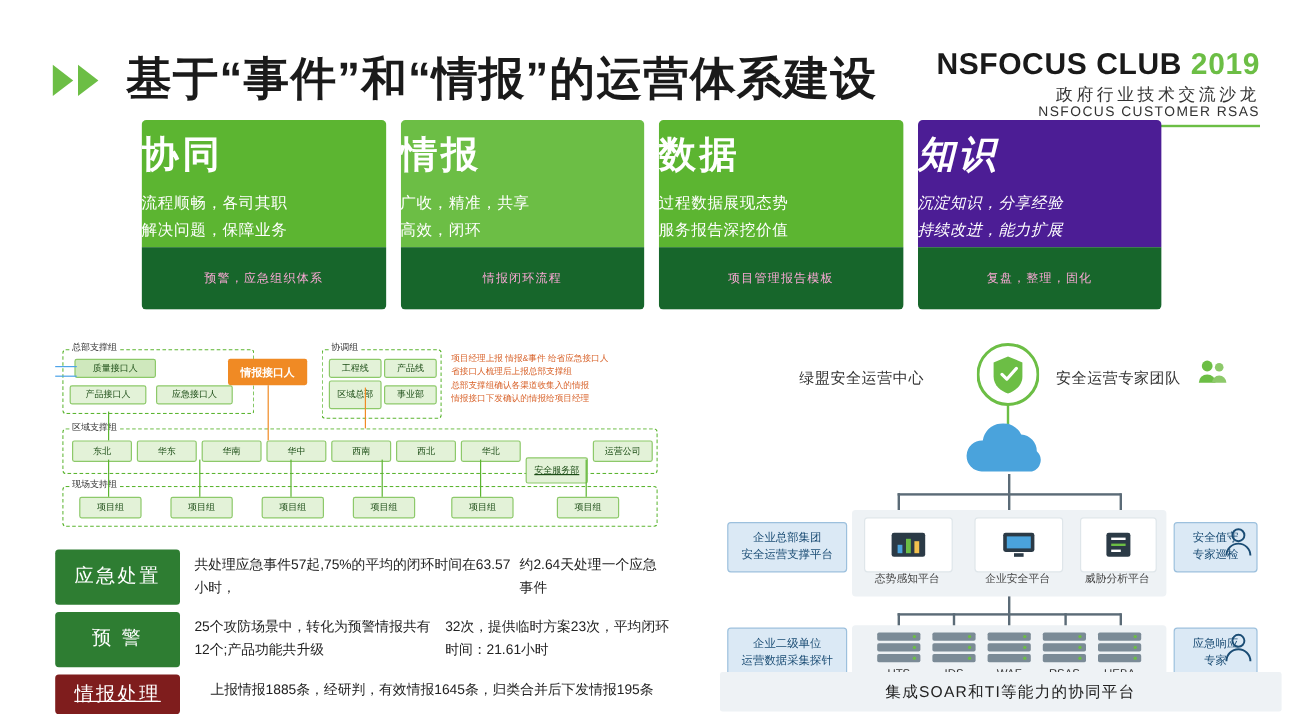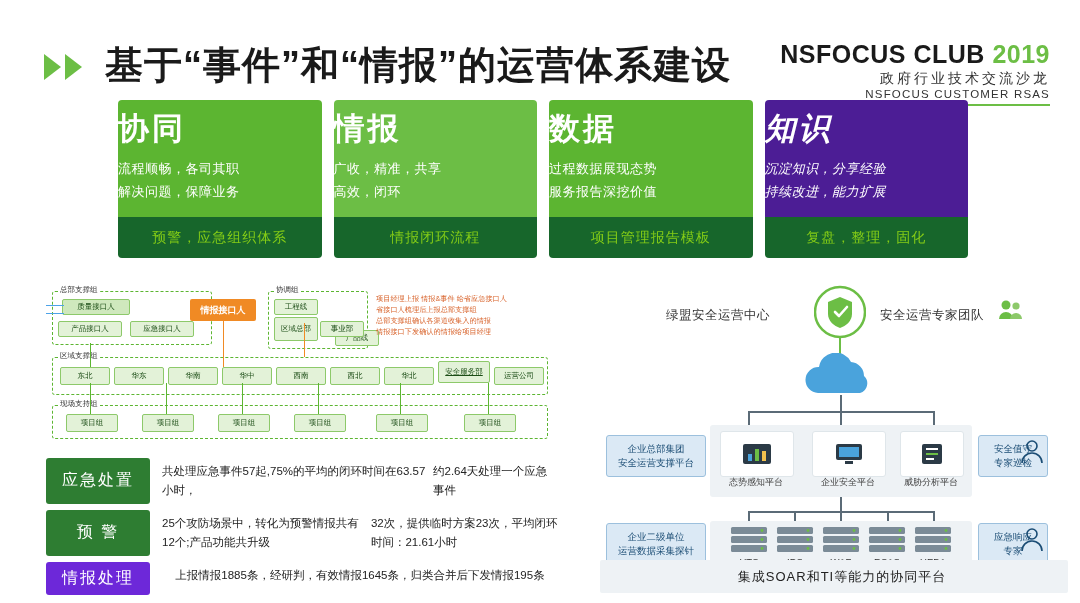--- a/index.html
+++ b/index.html
@@ -31,21 +31,21 @@
   .brand .b2{font-size:14px;color:#333;letter-spacing:3px;margin-top:1px;}
   .brand .b3{font-size:11.5px;color:#333;letter-spacing:1.2px;margin-top:2px;}
   .brand .rule{height:2px;background:#6cbe45;margin-top:3px;}
 
   
   .cards{position:absolute;left:118px;top:100px;width:850px;height:158px;display:flex;gap:12px;}
   .card{width:205px;border-radius:4px;overflow:hidden;display:flex;flex-direction:column;}
   .card .top{flex:1;display:flex;flex-direction:column;align-items:flex-start;justify-content:flex-start;padding-top:6px;}
   .card .big{font-size:31px;font-weight:bold;color:#fff;margin:2px 0 8px;letter-spacing:3px;}
   .card .ln{font-size:13px;color:#fff;line-height:1.75;letter-spacing:.5px;}
-  .card .foot{height:41px;display:flex;align-items:center;justify-content:center;font-size:14px;color:#84cc16;letter-spacing:1px;}
+  .card .foot{height:52px;display:flex;align-items:center;justify-content:center;font-size:10px;color:#f9a8d4;letter-spacing:1px;}
   .c1 .top{background:#5cb531;} .c1 .foot{background:#17662b;}
   .c2 .top{background:#6cbe45;} .c2 .foot{background:#17662b;}
   .c3 .top{background:#5cb531;} .c3 .foot{background:#17662b;}
   .c4 .top{background:#4c1d95;font-style:italic;} .c4 .foot{background:#17662b;}
 
   
   .org{position:absolute;left:46px;top:281px;width:510px;height:170px;}
   .dashbox{position:absolute;border:1.4px dashed #5cb531;border-radius:3px;}
   .dashlabel{position:absolute;font-size:7.5px;color:#333;background:#fff;padding:0 2px;}
   .gchip{
@@ -63,21 +63,21 @@
 
   
   .stats{position:absolute;left:46px;top:458px;width:512px;}
   .srow{display:flex;align-items:stretch;margin-bottom:6px;}
   .slabel{
     width:104px;background:#2e7d32;color:#fff;border-radius:3px;
     display:flex;align-items:center;justify-content:center;font-size:16px;letter-spacing:2px;
     padding:6px 0;
   }
   .srow.r2 .slabel{background:#2e7d32;}
-  .srow.r3 .slabel{background:#6d28d9;}
+  .srow.r3 .slabel{background:#7f1d1d;text-decoration:underline;}
   .stext{flex:1;padding:4px 0 4px 12px;font-size:11.5px;color:#222;line-height:1.65;display:flex;flex-direction:row;justify-content:center;}
 
   
   .arch{position:absolute;left:600px;top:283px;width:452px;height:305px;}
   .archbox{position:absolute;background:#eef2f5;border-radius:3px;}
   .bluechip{
     position:absolute;background:#dbe9f5;border:1px solid #9cc0dd;border-radius:3px;
     font-size:9.5px;color:#1a4c74;display:flex;align-items:center;justify-content:center;text-align:center;line-height:1.45;
   }
   .whitechip{
@@ -158,41 +158,41 @@
     <div class="dashlabel" style="left:12px;top:4px;">总部支撑组</div>
     <div class="gchip dark" style="left:16px;top:18px;width:66px;height:14px;">质量接口人</div>
     <div class="gchip" style="left:12px;top:40px;width:62px;height:14px;">产品接口人</div>
     <div class="gchip" style="left:84px;top:40px;width:62px;height:14px;">应急接口人</div>
 
     <div class="ochip" style="left:144px;top:18px;width:66px;height:22px;">情报接口人</div>
 
     <div class="dashbox" style="left:222px;top:10px;width:98px;height:56px;"></div>
     <div class="dashlabel" style="left:228px;top:4px;">协调组</div>
     <div class="gchip" style="left:228px;top:18px;width:42px;height:14px;">工程线</div>
-    <div class="gchip" style="left:289px;top:18px;width:42px;height:14px;margin-top:31px;">产品线</div>
+    <div class="gchip" style="left:274px;top:18px;width:42px;height:14px;">产品线</div>
     <div class="gchip" style="left:228px;top:36px;width:42px;height:22px;">区域总部</div>
     <div class="gchip" style="left:274px;top:40px;width:42px;height:14px;">事业部</div>
 
     <div class="orange-note" style="left:330px;top:12px;">
       <span>项目经理上报 情报&amp;事件 给省应急接口人</span><br>
       <span>省接口人梳理后上报总部支撑组</span><br>
       <span>总部支撑组确认各渠道收集入的情报</span><br>
       <span>情报接口下发确认的情报给项目经理</span>
     </div>
 
     <div class="dashbox" style="left:6px;top:76px;width:494px;height:36px;"></div>
     <div class="dashlabel" style="left:12px;top:70px;">区域支撑组</div>
     <div class="gchip" style="left:14px;top:86px;width:48px;height:16px;">东北</div>
     <div class="gchip" style="left:68px;top:86px;width:48px;height:16px;">华东</div>
     <div class="gchip" style="left:122px;top:86px;width:48px;height:16px;">华南</div>
     <div class="gchip" style="left:176px;top:86px;width:48px;height:16px;">华中</div>
     <div class="gchip" style="left:230px;top:86px;width:48px;height:16px;">西南</div>
     <div class="gchip" style="left:284px;top:86px;width:48px;height:16px;">西北</div>
     <div class="gchip" style="left:338px;top:86px;width:48px;height:16px;">华北</div>
-    <div class="gchip" style="left:392px;top:80px;width:50px;height:20px;text-decoration:underline;">安全服务部</div>
+    <div class="gchip" style="left:392px;top:100px;width:50px;height:20px;text-decoration:underline;">安全服务部</div>
     <div class="gchip" style="left:448px;top:86px;width:48px;height:16px;">运营公司</div>
 
     <div class="dashbox" style="left:6px;top:124px;width:494px;height:32px;"></div>
     <div class="dashlabel" style="left:12px;top:118px;">现场支持组</div>
     <div class="gchip" style="left:20px;top:133px;width:50px;height:16px;">项目组</div>
     <div class="gchip" style="left:96px;top:133px;width:50px;height:16px;">项目组</div>
     <div class="gchip" style="left:172px;top:133px;width:50px;height:16px;">项目组</div>
     <div class="gchip" style="left:248px;top:133px;width:50px;height:16px;">项目组</div>
     <div class="gchip" style="left:330px;top:133px;width:50px;height:16px;">项目组</div>
     <div class="gchip" style="left:418px;top:133px;width:50px;height:16px;">项目组</div>

